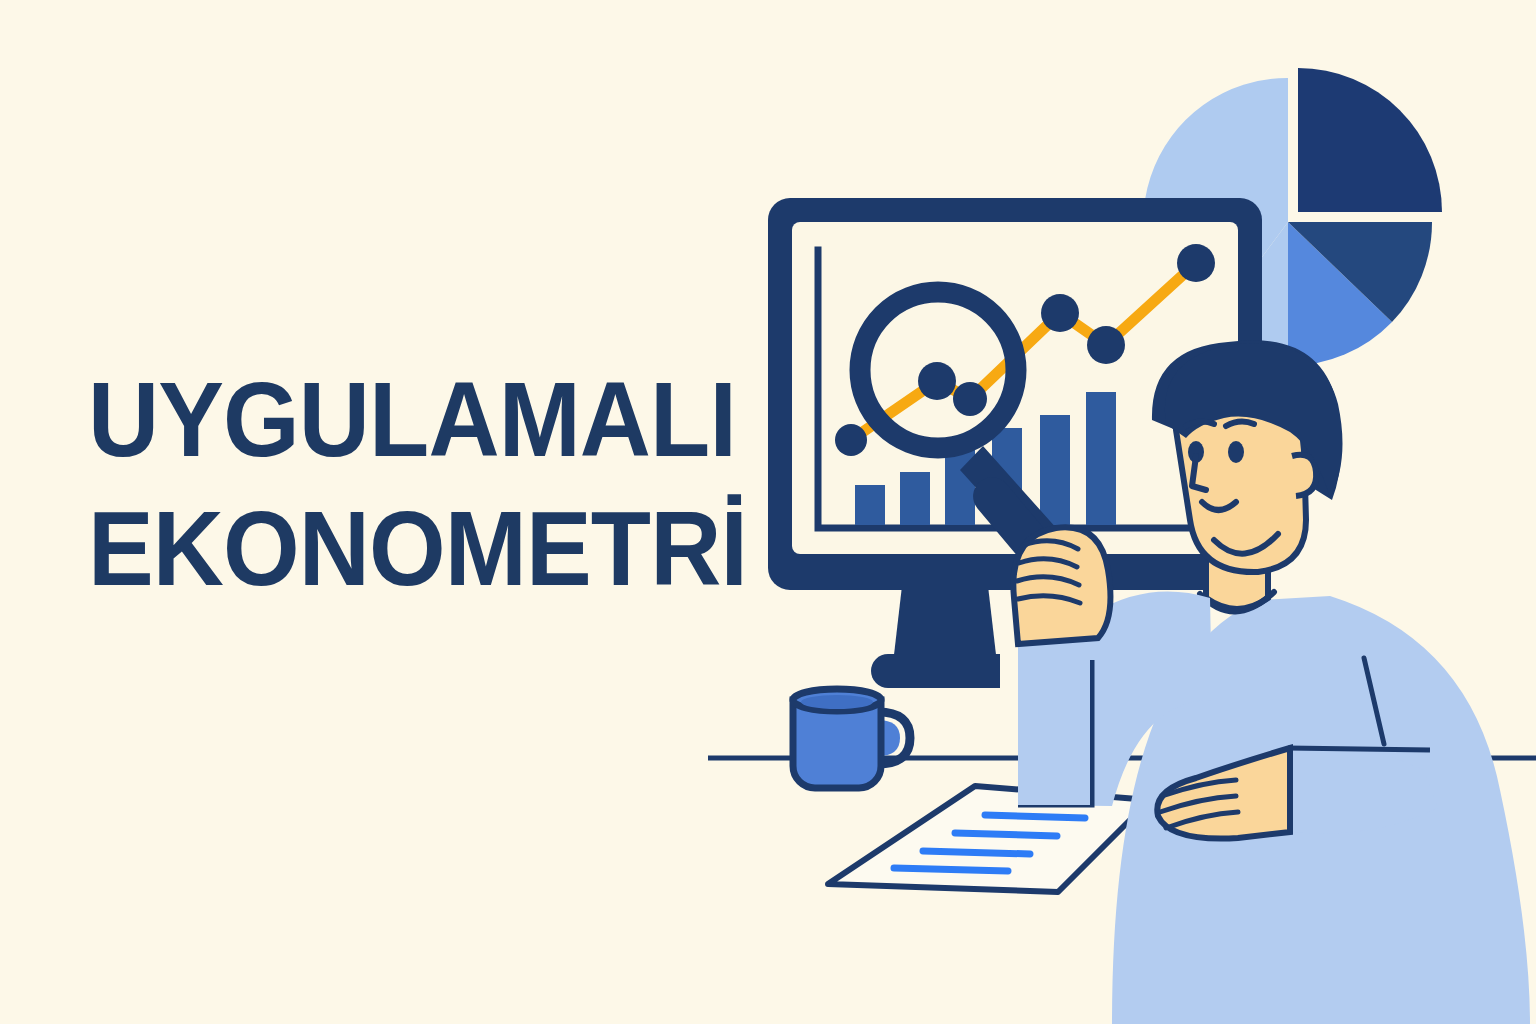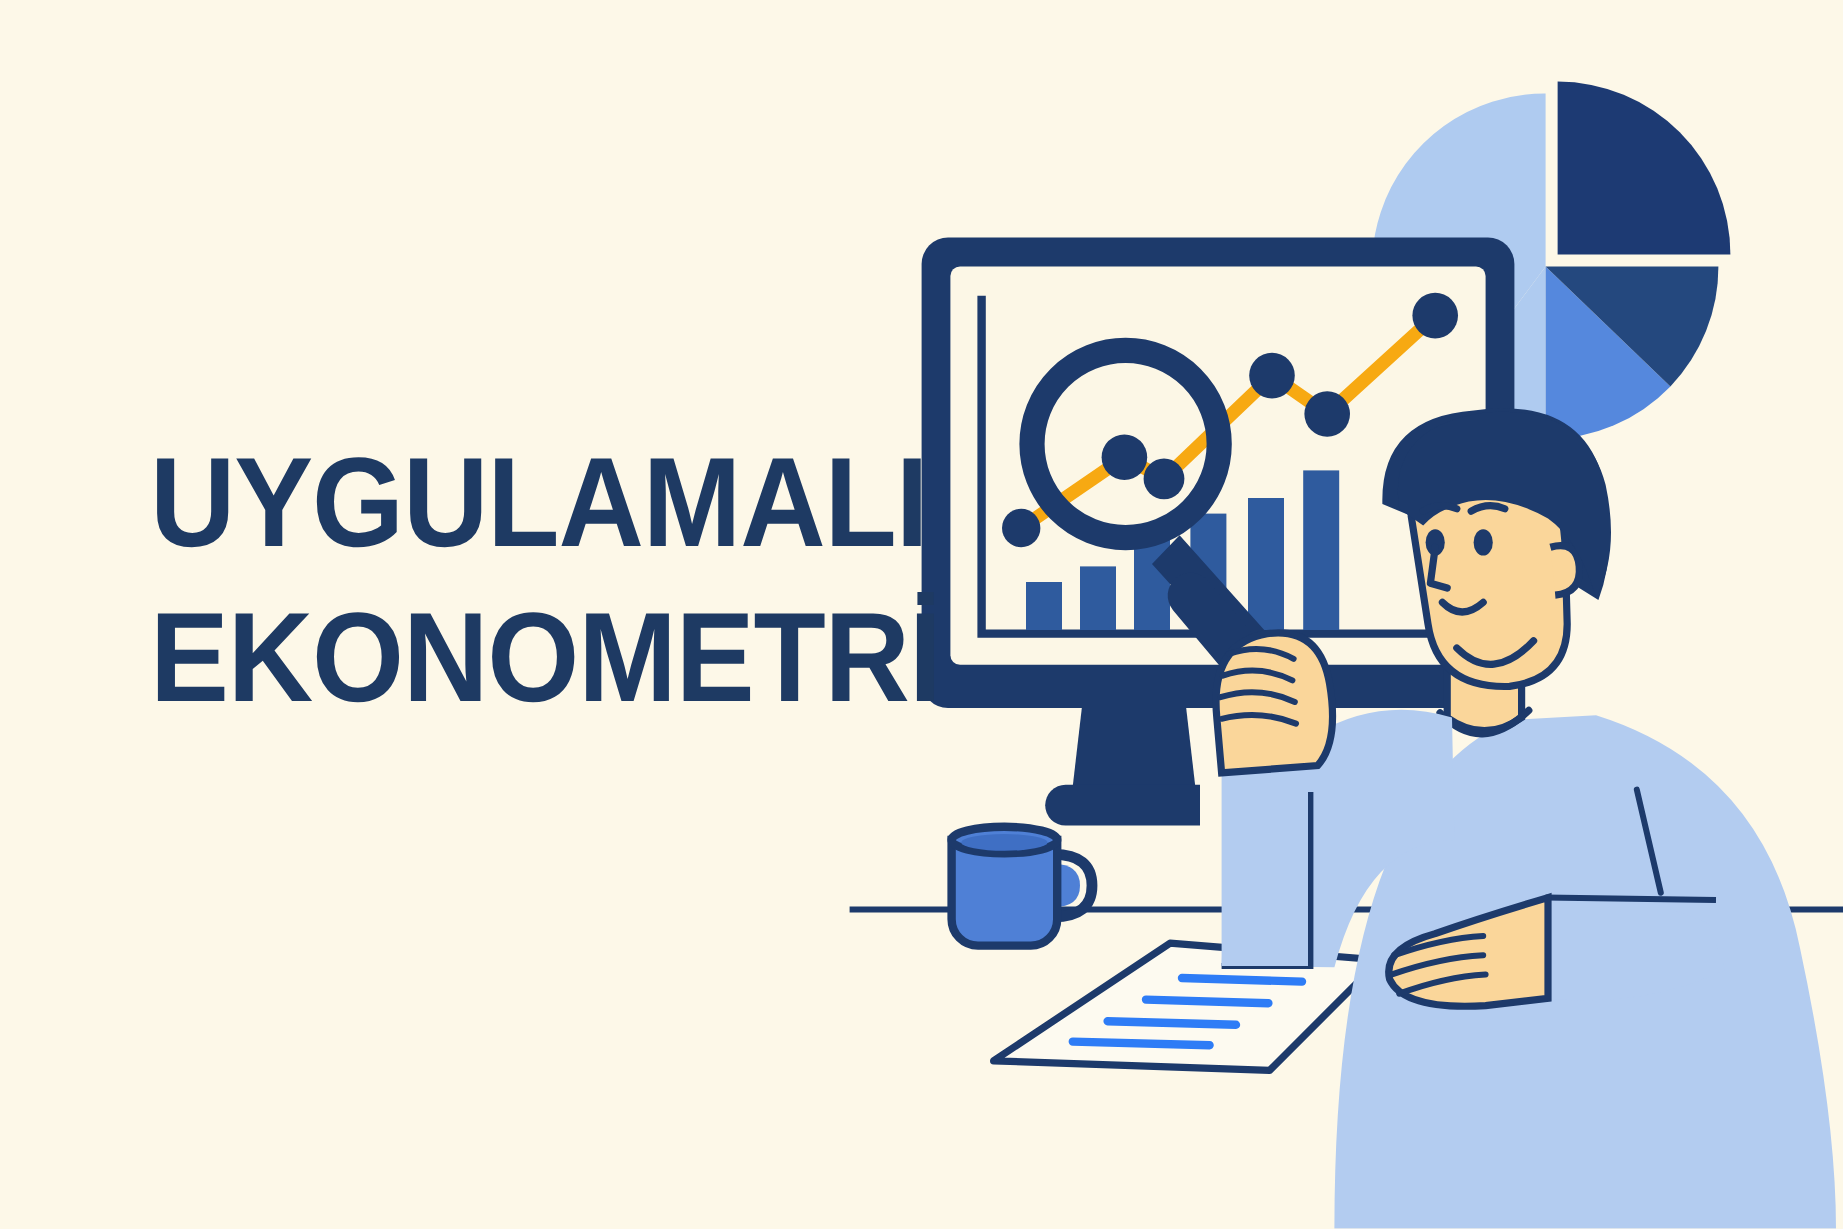--- a/index.html
+++ b/index.html
@@ -21,21 +21,20 @@
     inset: 0;
     width: 1536px;
     height: 1024px;
   }
   #title-block {
     position: absolute;
     left: 88px;
     top: 355px;
     width: 660px;
     user-select: none;
-    margin-left: 37px;
   }
   .title-line {
     font-family: "Liberation Sans", sans-serif;
     font-weight: bold;
     font-size: 106px;
     line-height: 1.22;
     letter-spacing: -1px;
     color: #1E3A63;
     white-space: nowrap;
     transform: scaleX(0.93);

